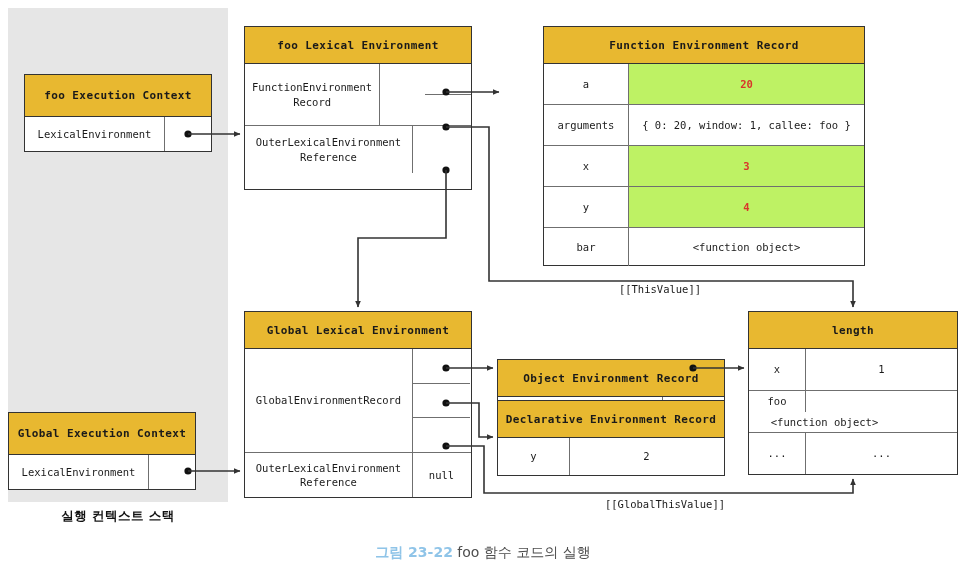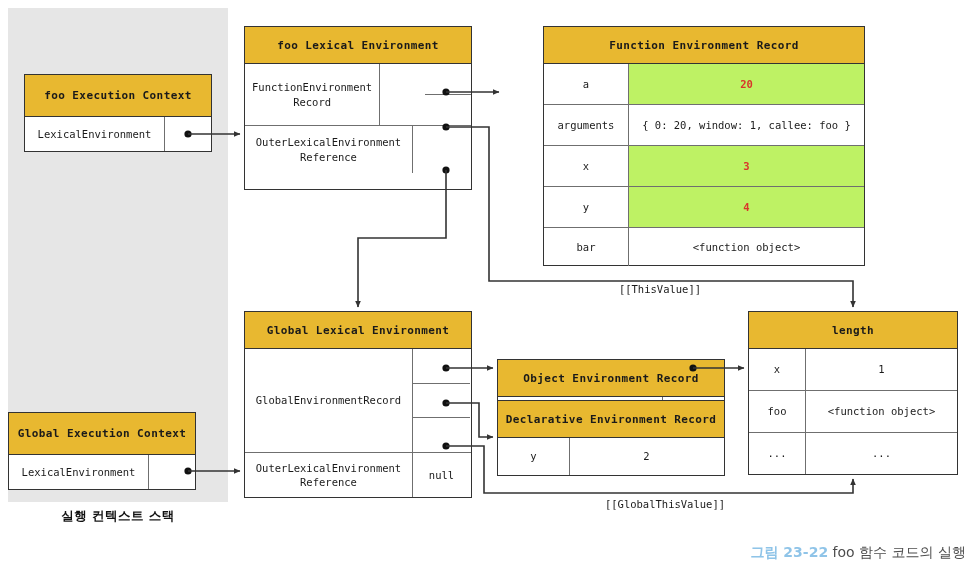--- a/index.html
+++ b/index.html
@@ -174,21 +174,21 @@
       <div class="cell" style="width:153px;height:100%;">2</div>
     </div>
   </div>
 
   <div class="box" style="left:748px;top:311px;width:210px;height:164px;">
     <div class="hdr" style="height:37px;">length</div>
     <div class="row" style="height:42px;">
       <div class="cell divider" style="width:57px;height:100%;">x</div>
       <div class="cell" style="width:151px;height:100%;">1</div>
     </div>
-    <div class="row" style="height:42px;">
+    <div class="row" style="height:42px;flex-direction:column;">
       <div class="cell divider" style="width:57px;height:100%;">foo</div>
       <div class="cell" style="width:151px;height:100%;">&lt;function object&gt;</div>
     </div>
     <div class="row last" style="height:41px;">
       <div class="cell divider" style="width:57px;height:100%;">...</div>
       <div class="cell" style="width:151px;height:100%;">...</div>
     </div>
   </div>
 
   <svg class="wires" viewBox="0 0 966 582">
@@ -222,18 +222,18 @@
     <circle class="dot" cx="446" cy="446" r="3.6"></circle>
     <path class="wire" d="M446,446 L484,446 L484,493 L853,493 L853,479" marker-end="url(#ah)"></path>
 
     <circle class="dot" cx="693" cy="368" r="3.6"></circle>
     <path class="wire" d="M693,368 L744,368" marker-end="url(#ah)"></path>
   </svg>
 
   <div class="edge-label" style="left:560px;top:283px;width:200px;">[[ThisValue]]</div>
   <div class="edge-label" style="left:555px;top:498px;width:220px;">[[GlobalThisValue]]</div>
 
-  <div class="caption" style="top:544px;text-align:right;">
+  <div class="caption" style="top:544px;">
     <span class="num">그림 23-22</span>
     <span>foo 함수 코드의 실행</span>
   </div>
 
 </div>
 
 </body></html>

